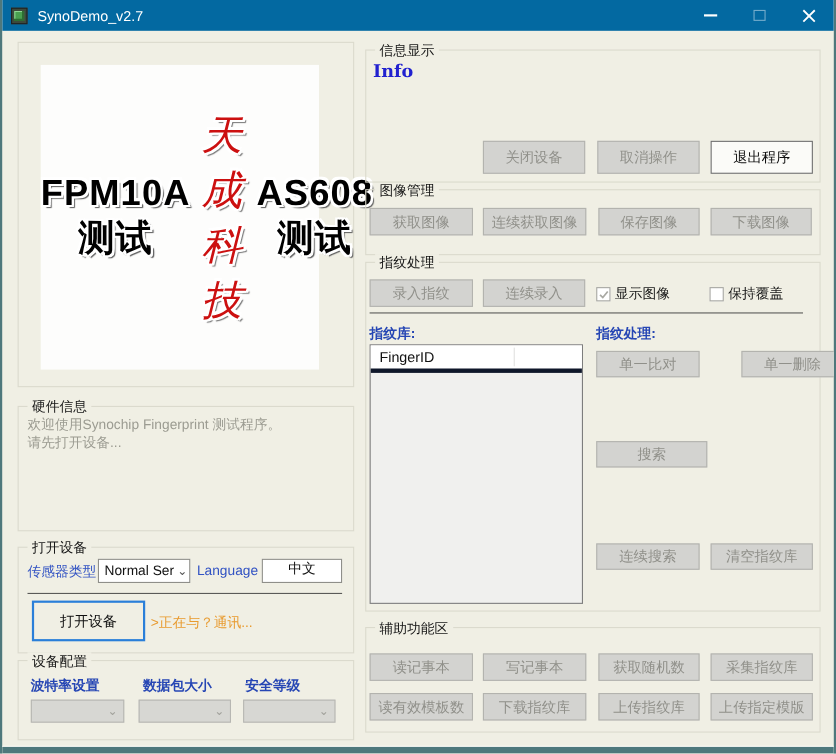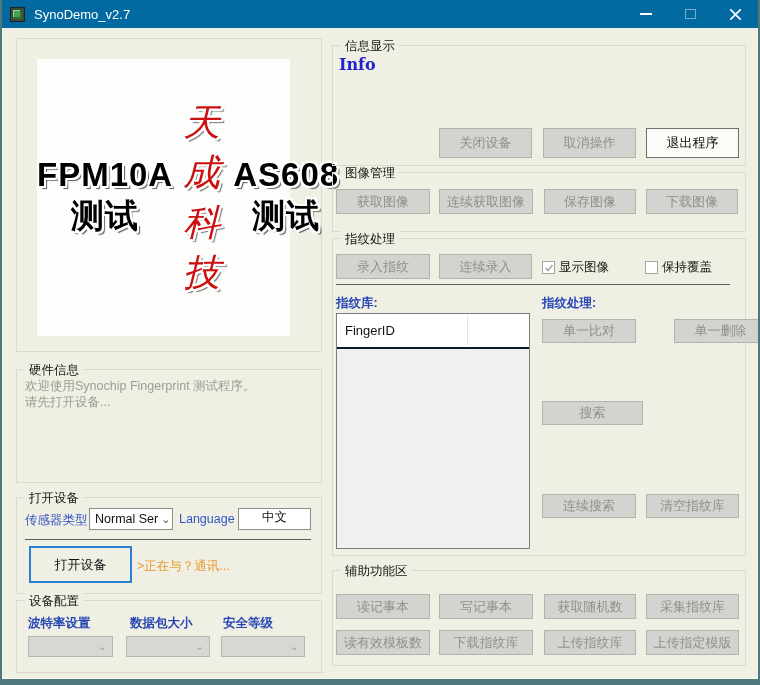--- a/index.html
+++ b/index.html
@@ -71,21 +71,21 @@
   }
   .combo .chev { font-size:11px; color:#555; margin-left:3px; }
   .combo.disabled { background:#d7d7d3; border:1px solid #b7b7b2; }
   .combo.disabled .chev { color:#a2a29c; }
   .sep { position:absolute; height:1px; background:#5a5a58; }
   .chk { position:absolute; display:flex; align-items:center; font-size:12.5px; color:#161616; }
   .chk .box { width:13px; height:13px; background:#fff; border:1px solid #a6a6a0; margin-right:4px; display:flex; align-items:center; justify-content:center; }
   .chk .box svg { display:block; }
   
   .fp-list { position:absolute; left:3px; top:74px; width:194px; height:236px; background:#f0f0ee; border:1px solid #7d7d7d; }
-  .fp-list .hdr { height:35px; background:#fff; border-bottom:2px solid #0f172a; display:flex; align-items:center; position:relative; }
+  .fp-list .hdr { height:25px; background:#fff; border-bottom:4px solid #0f172a; display:flex; align-items:center; position:relative; }
   .fp-list .hdr .h-label { margin-left:8px; font-size:13px; color:#111; }
   .fp-list .hdr .col-div { position:absolute; left:130px; top:2px; bottom:2px; width:1px; background:#e2e2e0; }
   
   .bottom-strip { position:absolute; left:0; right:0; bottom:0; height:6px; background:#4e787c; }
   .bottom-line { position:absolute; left:0; right:0; bottom:6px; height:1px; background:#fdfdfa; }
 </style>
 </head>
 <body>
 
 <div class="window">

